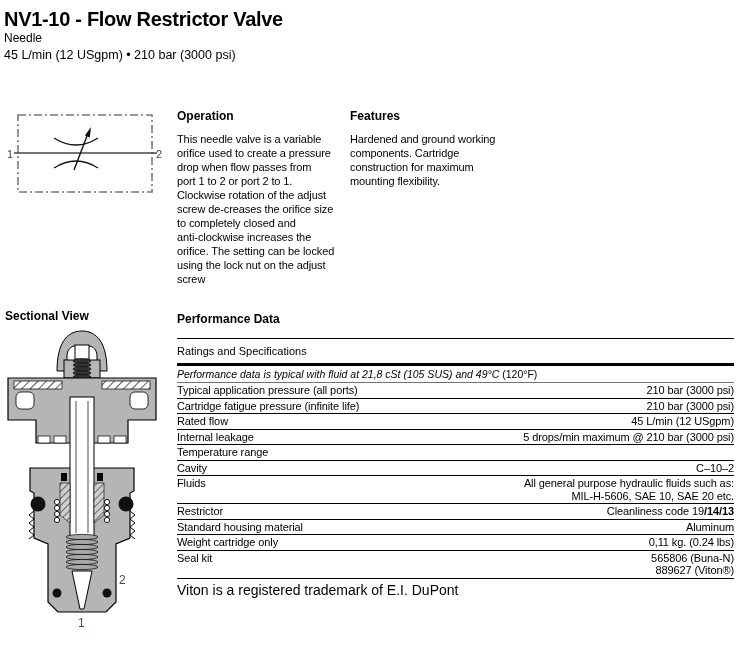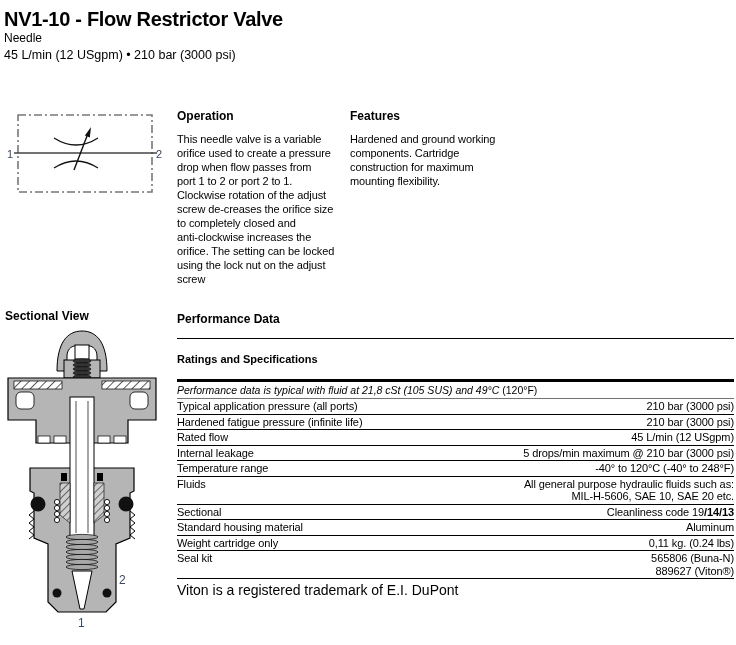--- a/index.html
+++ b/index.html
@@ -16,21 +16,21 @@
   .col-op{position:absolute;left:177px;top:109px;width:170px;}
   .col-ft{position:absolute;left:350px;top:109px;width:192px;}
   .colhead{font-size:12px;font-weight:700;margin:0 0 9px 0;}
   .coltext{font-size:11px;line-height:14px;white-space:pre-line;letter-spacing:-0.1px;}
 
   .sv-label{position:absolute;left:5px;top:309px;font-size:12px;font-weight:700;}
   .perf-head{position:absolute;left:177px;top:312px;font-size:12px;font-weight:700;}
 
   .table{position:absolute;left:177px;top:338px;width:557px;}
   .ttitle{border-top:1px solid #000;border-bottom:3px solid #000;
-          font-size:11px;font-weight:700;padding:14px 0;}
+          font-size:11px;font-weight:400;padding:6px 0;}
   .tnote{font-size:10.5px;line-height:12px;padding:2px 0;border-bottom:1px solid #737373;}
   .trow{display:flex;justify-content:space-between;align-items:flex-start;
         border-bottom:1px solid #000;padding:1px 0;font-size:11px;line-height:12.5px;
         letter-spacing:-0.1px;}
   .tlabel{white-space:nowrap;padding-right:10px;}
   .tvalue{text-align:right;flex:1;}
   .footnote{font-size:14px;margin-top:3px;}
 </style>
 </head>
 <body>
@@ -176,52 +176,55 @@
     <div class="ttitle">Ratings and Specifications</div>
     <div class="tnote"><span style="font-style: italic;">Performance data is typical with fluid at 21,8 cSt (105 SUS) and 49°C </span><span>(120°F)</span></div>
     <div>
         <div class="trow">
           <div class="tlabel">Typical application pressure (all ports)</div>
           <div class="tvalue">
             <div><span>210 bar (3000 psi)</span></div>
           </div>
         </div>
         <div class="trow">
-          <div class="tlabel">Hardened fatigue pressure (infinite life)</div>
+          <div class="tlabel">Cartridge fatigue pressure (infinite life)</div>
           <div class="tvalue">
             <div><span>210 bar (3000 psi)</span></div>
           </div>
         </div>
         <div class="trow">
           <div class="tlabel">Rated flow</div>
           <div class="tvalue">
             <div><span>45 L/min (12 USgpm)</span></div>
           </div>
         </div>
         <div class="trow">
           <div class="tlabel">Internal leakage</div>
           <div class="tvalue">
             <div><span>5 drops/min maximum @ 210 bar (3000 psi)</span></div>
           </div>
         </div>
         <div class="trow">
           <div class="tlabel">Temperature range</div>
-          <div class="tvalue">
-            <div><span>-40° to 120°C (-40° to 248°F)</span></div>
+        </div>
+        <div class="trow">
+          <div class="tlabel">Cavity</div>
+          <div class="tvalue">
+            <div><span>C–10–2</span></div>
           </div>
         </div>
         <div class="trow">
           <div class="tlabel">Fluids</div>
           <div class="tvalue">
             <div><span>All general purpose hydraulic fluids such as:</span></div>
             <div><span>MIL-H-5606, SAE 10, SAE 20 etc.</span></div>
           </div>
         </div>
         <div class="trow">
-          <div class="tlabel">Sectional</div>
+          <div class="tlabel">Restrictor</div>
           <div class="tvalue">
             <div><span>Cleanliness code 19</span><span style="font-weight: 700;">/14/13</span></div>
           </div>
         </div>
         <div class="trow">
           <div class="tlabel">Standard housing material</div>
           <div class="tvalue">
             <div><span>Aluminum</span></div>
           </div>
         </div>

